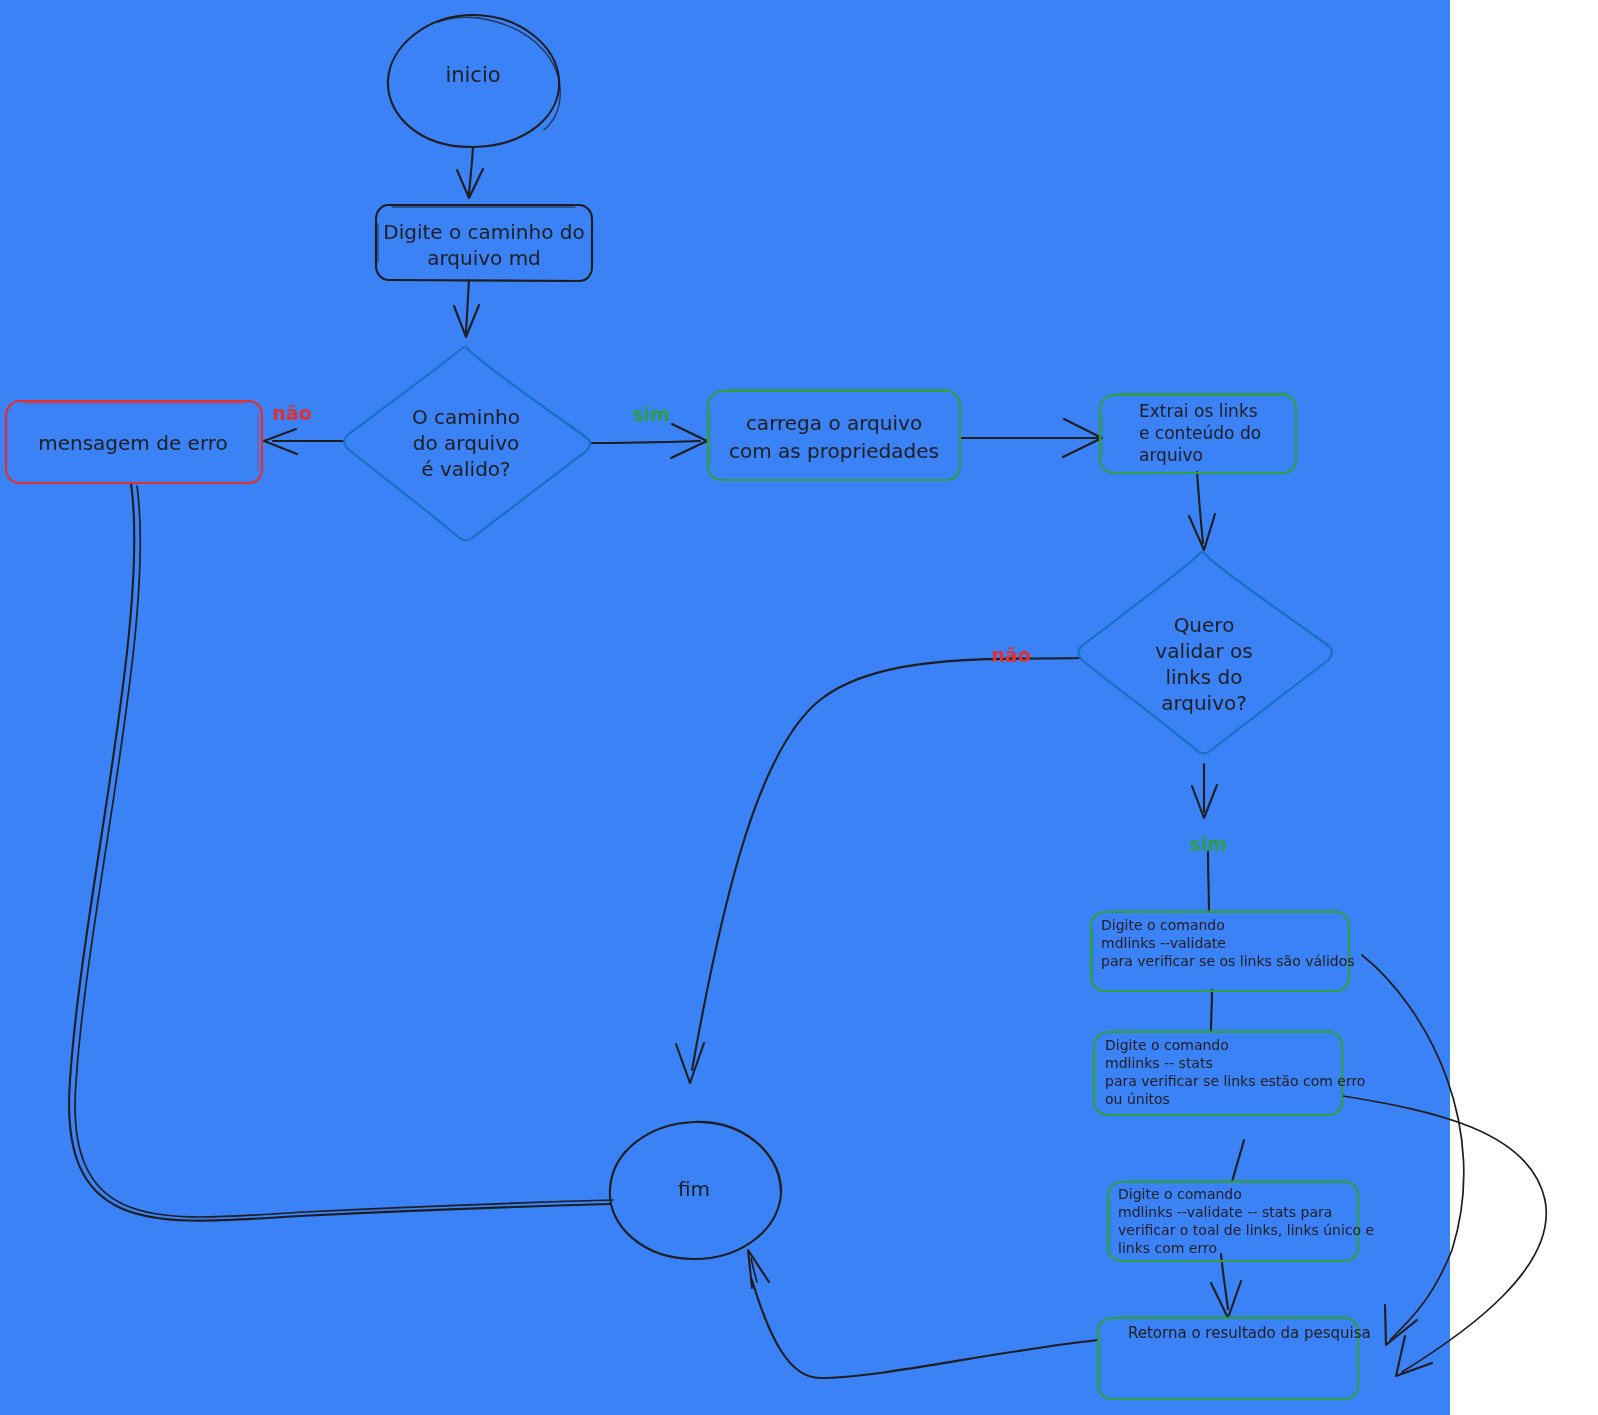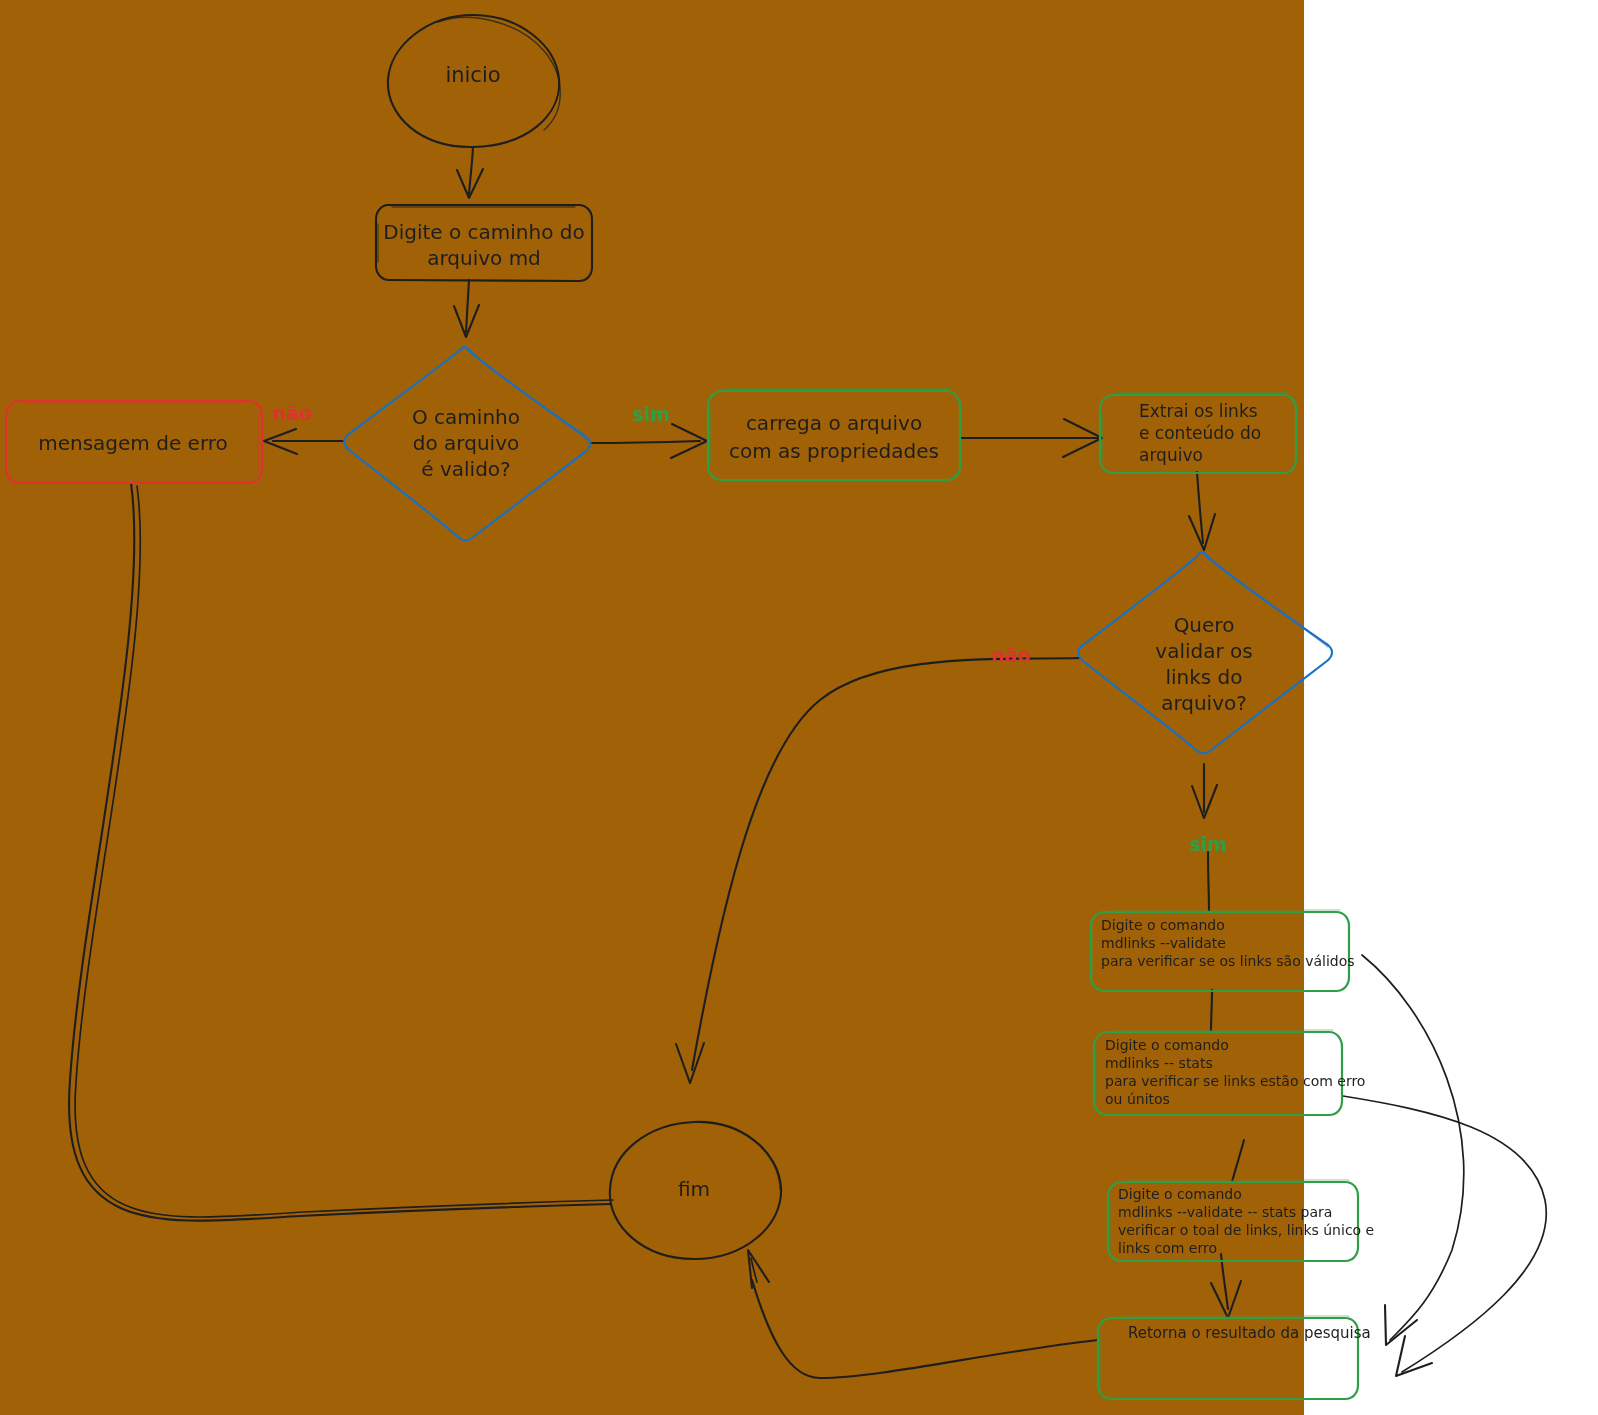--- a/index.html
+++ b/index.html
@@ -8,23 +8,23 @@
     background: #ffffff;
   }
   body {
     width: 1598px;
     height: 1415px;
     overflow: hidden;
     font-family: "DejaVu Sans", sans-serif;
   }
   #canvas {
     position: relative;
-    width: 1304px;
+    width: 1450px;
     height: 1415px;
-    background: #a16207;
+    background: #3b82f6;
   }
   svg#board {
     position: absolute;
     top: 0;
     left: 0;
     width: 1598px;
     height: 1415px;
   }
   .shape-stroke {
     fill: none;

